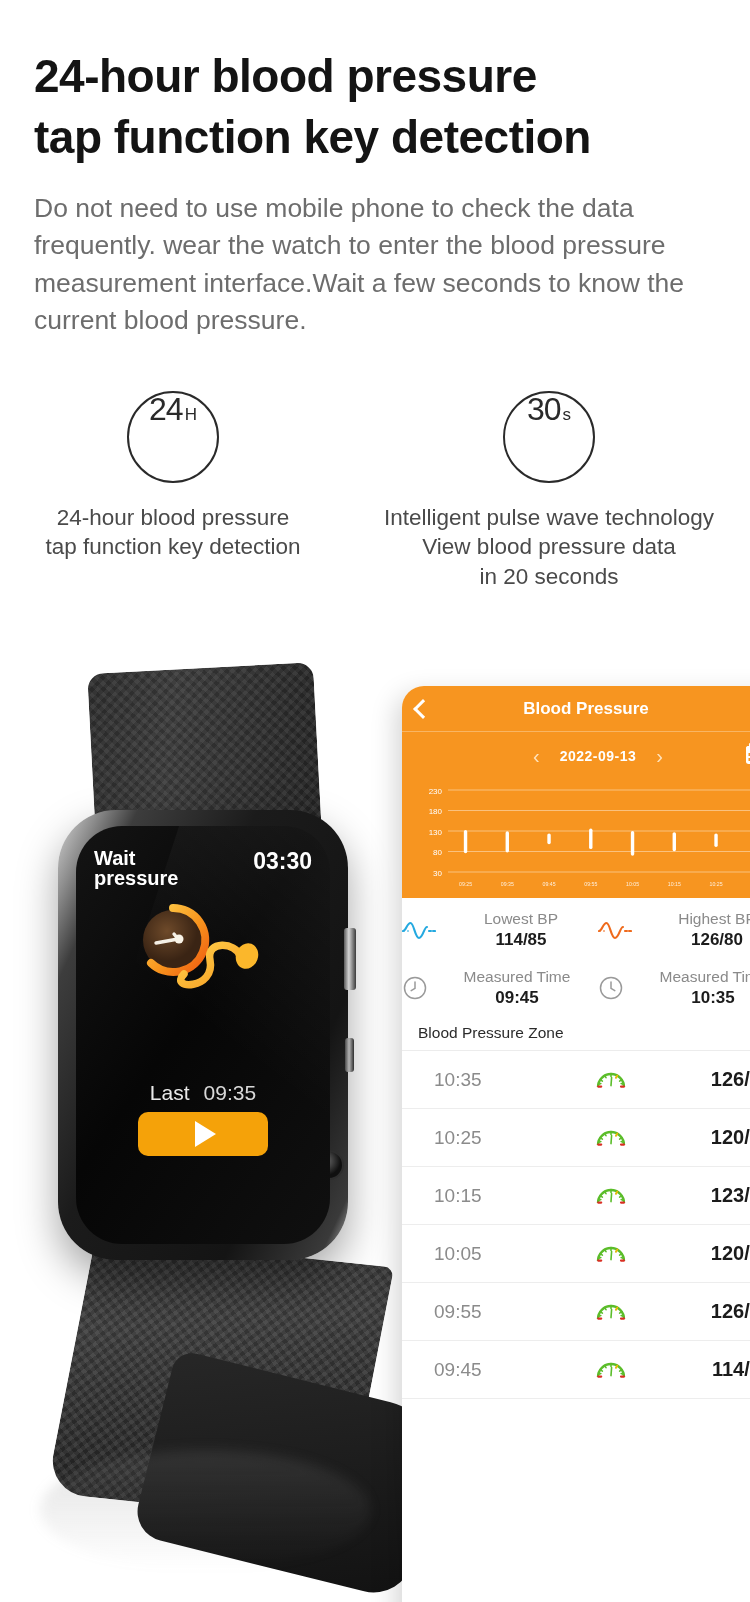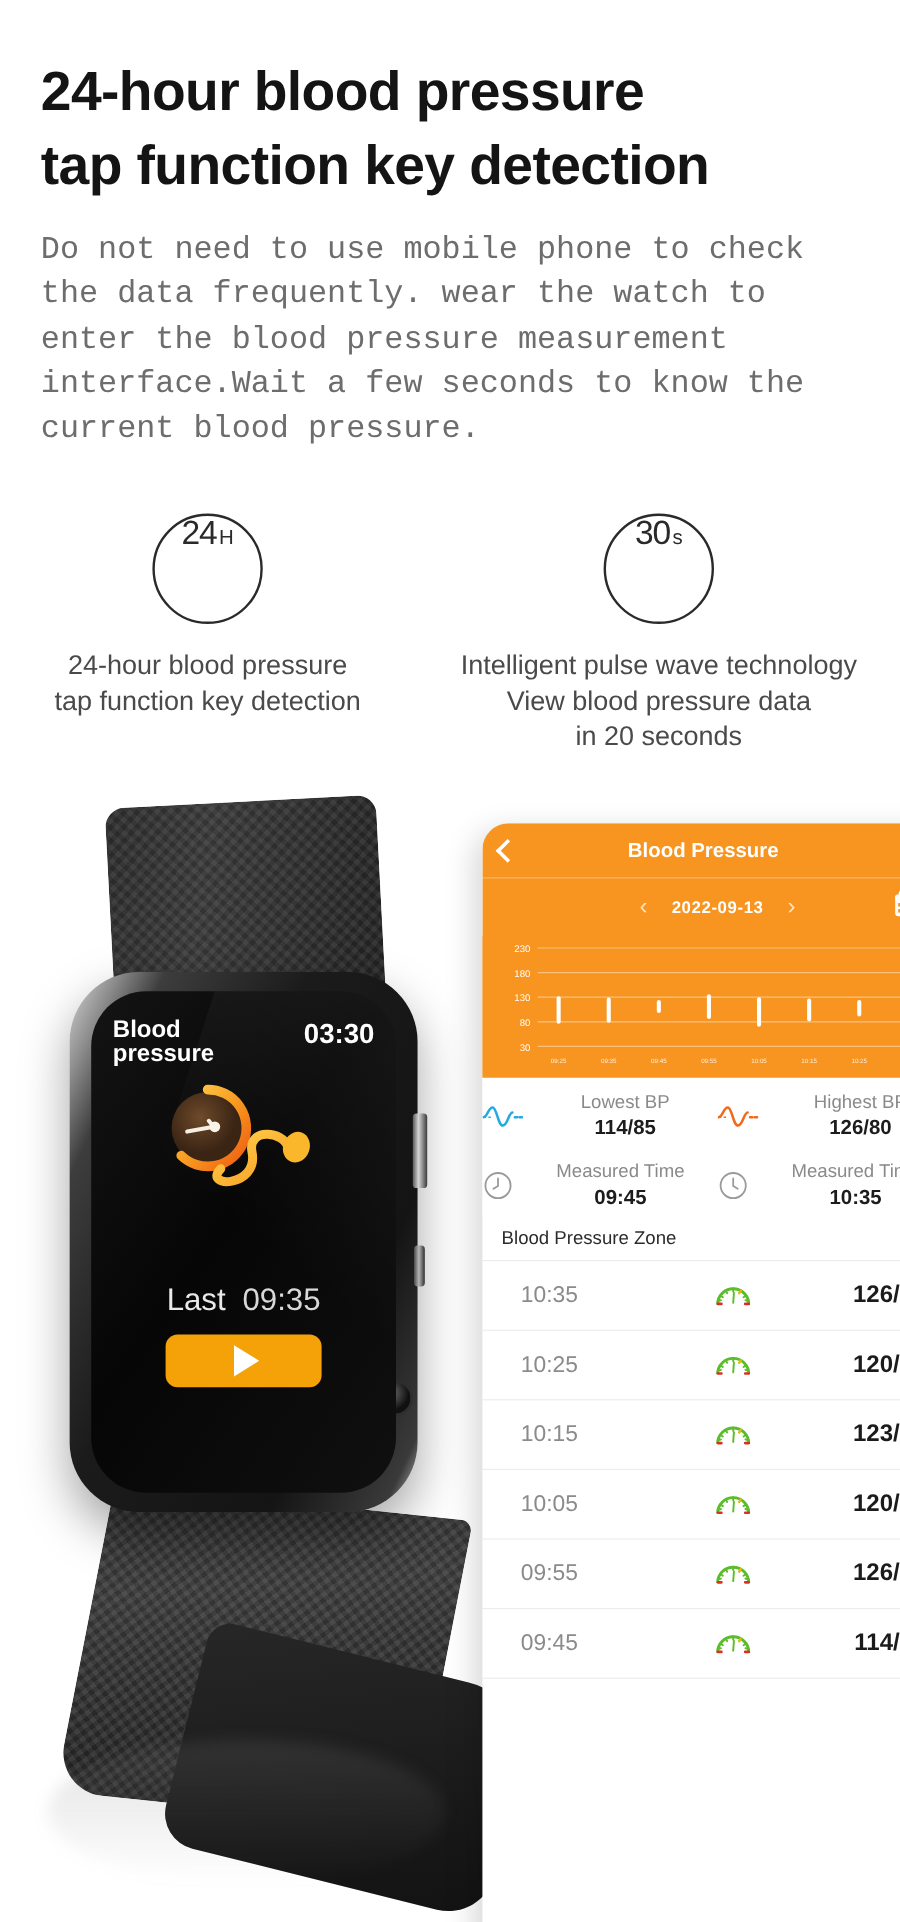--- a/index.html
+++ b/index.html
@@ -20,40 +20,39 @@
     color:#141414;
     letter-spacing:-0.5px;
   }
   .hero-desc {
     margin-top:22px;
     font-size:26.5px;
     line-height:1.4;
     color:#6d6d6d;
     font-weight:400;
     max-width:660px;
-    font-family:Liberation Mono, monospace;
   }
 
   
   .features {
     margin-top:52px;
     display:flex;
     padding:0 10px;
   }
   .feature { flex:1; display:flex; flex-direction:column; align-items:center; }
   .feature.left { margin-left:-28px; }
   .feature.right { margin-left:-6px; }
   .badge-circle {
     width:92px; height:92px;
     border:2.5px solid #2a2a2a;
     border-radius:50%;
     display:flex; align-items:baseline; justify-content:center;
     color:#2a2a2a;
   }
-  .badge-num { font-size:28px; font-weight:400; letter-spacing:-1px; line-height:1; }
+  .badge-num { font-size:32px; font-weight:400; letter-spacing:-1px; line-height:1; }
   .badge-unit { font-size:17px; font-weight:400; margin-left:2px; }
   .feature-caption {
     margin-top:20px;
     text-align:center;
     font-size:22.5px;
     line-height:1.32;
     color:#4a4a4a;
     white-space:pre-line;
   }
 
@@ -128,22 +127,22 @@
     font-size:23px; font-weight:bold; color:#ffffff;
   }
   .bp-icon { position:absolute; left:52px; top:72px; width:150px; height:100px; }
   .screen-value {
     position:absolute; left:0; right:0; top:178px;
     text-align:center;
     font-size:53px; font-weight:500; color:#fdfdfd;
     letter-spacing:0px;
   }
   .screen-last {
-    position:absolute; left:0; right:0; top:242px;
-    text-align:center; color:#d8d8d8; font-size:26px;
+    position:absolute; left:0; right:0; top:255px;
+    text-align:center; color:#d8d8d8; font-size:21px;
   }
   .screen-last b { font-weight:400; color:#e9e9e9; }
   .screen-last .lt { margin-left:14px; }
   .play-btn {
     position:absolute; left:62px; top:286px;
     width:130px; height:44px;
     background:#f5a209;
     border-radius:10px;
     display:flex; align-items:center; justify-content:center;
   }
@@ -299,21 +298,21 @@
     <div class="watch-reflect"></div>
 
     <div class="watch-body">
       <div class="crown"></div>
       <div class="sidebtn"></div>
       <div class="sensor"></div>
 
       <div class="watch-screen">
         <div class="screen-gloss"></div>
 
-        <div class="screen-label">Blood
+        <div class="screen-label">Wait
 pressure</div>
         <div class="screen-time">03:30</div>
 
         <svg class="bp-icon" viewBox="0 0 150 100">
           <defs>
             <linearGradient id="gRing" x1="0" y1="0" x2="1" y2="1">
               <stop offset="0%" stop-color="#ffd24d"></stop>
               <stop offset="55%" stop-color="#f7941e"></stop>
               <stop offset="100%" stop-color="#ef5a10"></stop>
             </linearGradient>

